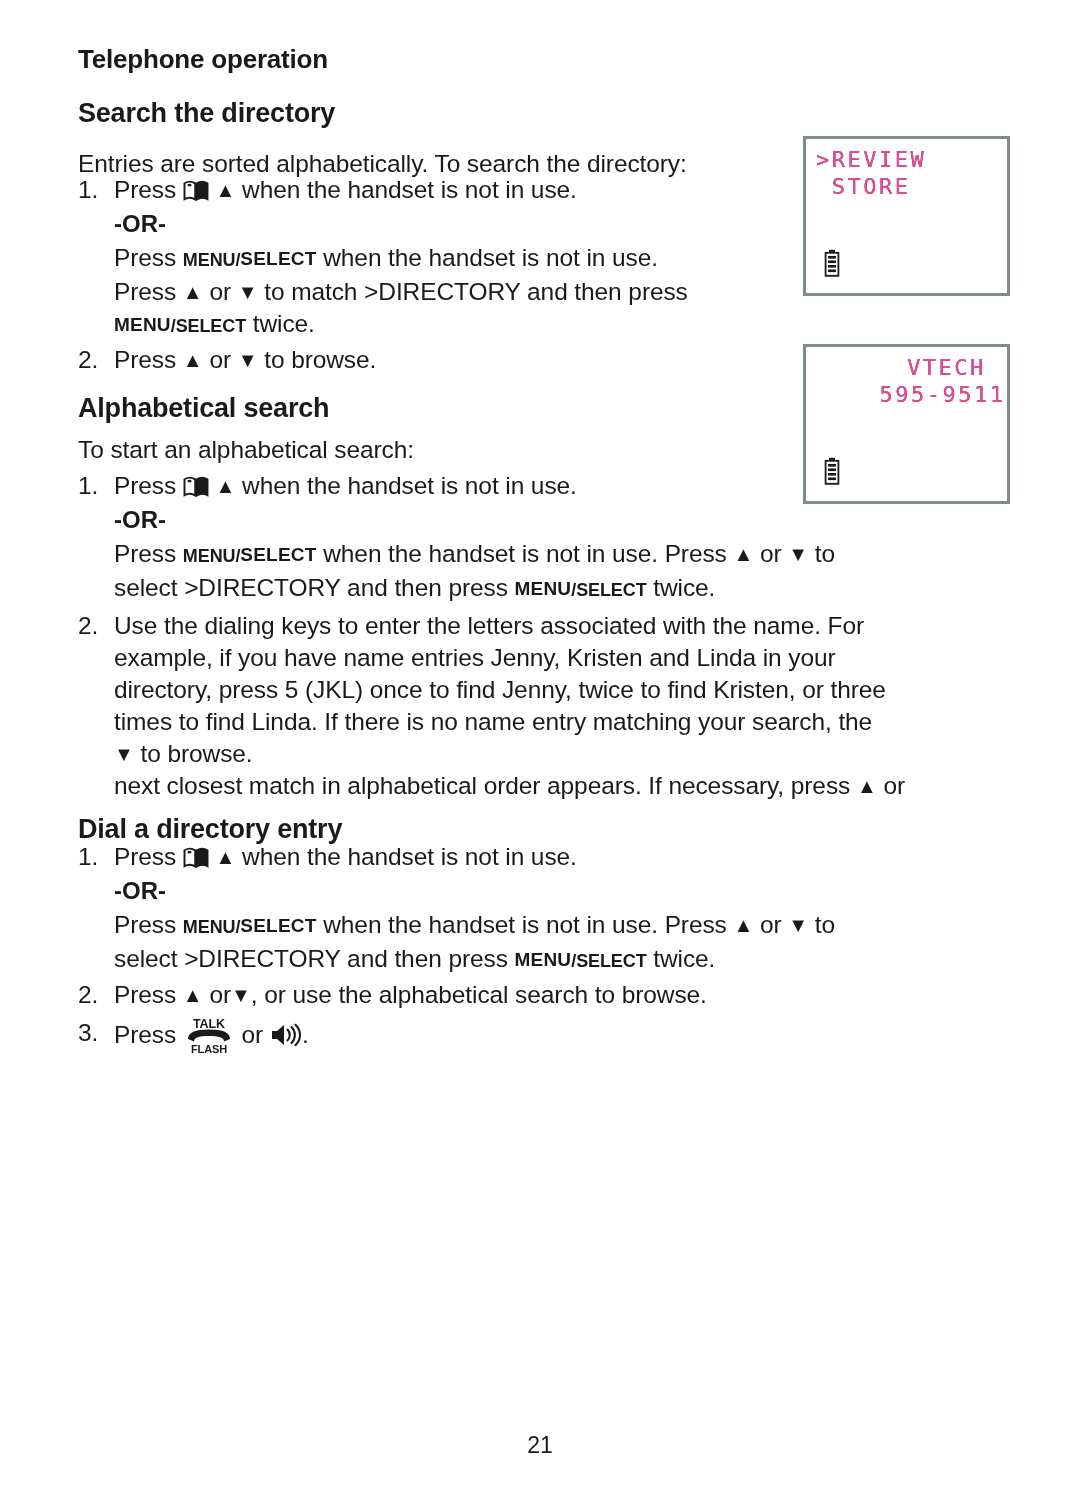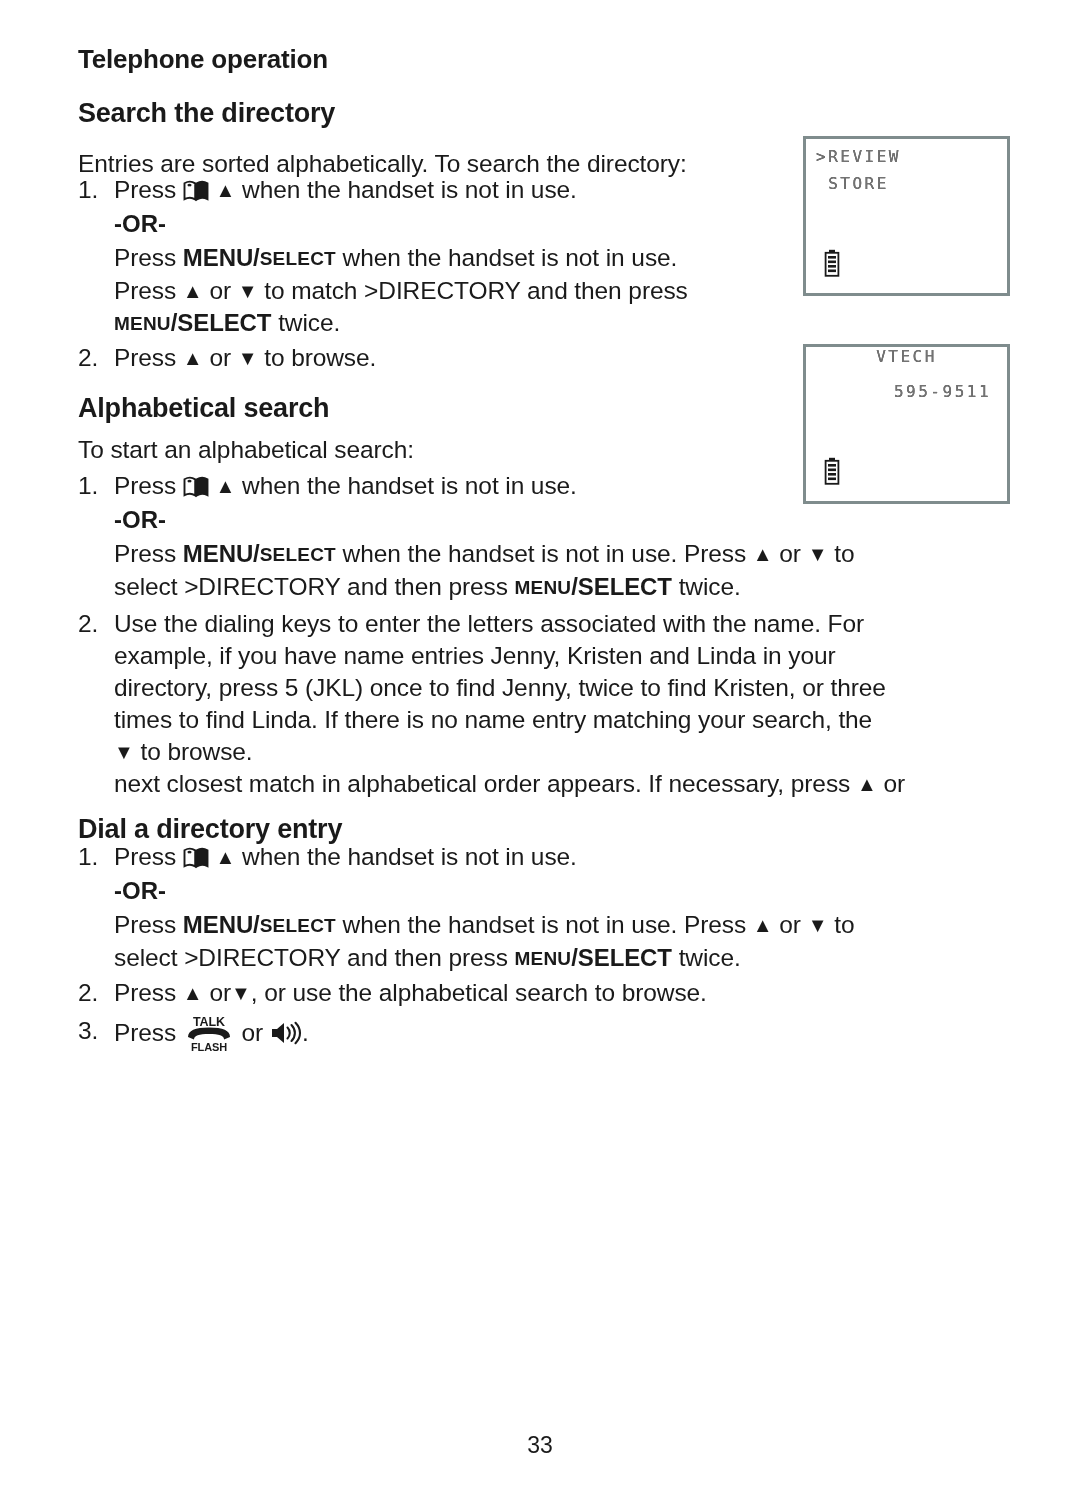--- a/index.html
+++ b/index.html
@@ -72,21 +72,21 @@
 
   
   .sc-small {
     font-weight: bold;
     font-size: 19px;
     letter-spacing: 0.2px;
     vertical-align: 1px;
   }
   .sc-big {
     font-weight: bold;
-    font-size: 24px;
+    font-size: 18px;
   }
 
   .tri {
     font-size: 20px;
     line-height: 0;
     vertical-align: 1px;
     letter-spacing: 0;
   }
 
   
@@ -113,23 +113,23 @@
 
   
   .lcd {
     position: absolute;
     border: 3px solid #7f8c8d;
     background: #ffffff;
     box-sizing: border-box;
   }
   .lcd-line {
     font-family: "DejaVu Sans Mono", monospace;
-    font-size: 16px;
+    font-size: 22px;
     letter-spacing: 2.5px;
-    color: #737373;
+    color: #ec4899;
     white-space: pre;
   }
   .lcd-dot {
     
     text-shadow: 0 0 0 #3a3a3a;
   }
   .lcd-batt {
     position: absolute;
     left: 18px;
     bottom: 16px;
@@ -362,29 +362,29 @@
         <rect x="1.6" y="3.8" width="12.8" height="23" fill="none" stroke="#1a1a1a" stroke-width="1.8"></rect>
         <rect x="4" y="7" width="8" height="2.6" fill="#1a1a1a"></rect>
         <rect x="4" y="11.5" width="8" height="2.6" fill="#1a1a1a"></rect>
         <rect x="4" y="16" width="8" height="2.6" fill="#1a1a1a"></rect>
         <rect x="4" y="20.5" width="8" height="2.6" fill="#1a1a1a"></rect>
       </svg>
     </div>
   </div>
 
   <div class="lcd" style="left:803px; top:344px; width:207px; height:160px;">
-    <div class="lcd-line lcd-dot" style="position:absolute; left:0; top:0; width:100%; text-align:center;">VTECH</div>
+    <div class="lcd-line lcd-dot" style="position:absolute; left:0; top:8px; width:100%; text-align:center;padding-left:40px;">VTECH</div>
     <div class="lcd-line lcd-dot" style="position:absolute; left:0; top:35px; width:100%; text-align:center;padding-left:36px;">595-9511</div>
     <div class="lcd-batt">
       <svg width="16" height="28" viewBox="0 0 16 28">
         <rect x="5" y="0.8" width="6" height="3" fill="#1a1a1a"></rect>
         <rect x="1.6" y="3.8" width="12.8" height="23" fill="none" stroke="#1a1a1a" stroke-width="1.8"></rect>
         <rect x="4" y="7" width="8" height="2.6" fill="#1a1a1a"></rect>
         <rect x="4" y="11.5" width="8" height="2.6" fill="#1a1a1a"></rect>
         <rect x="4" y="16" width="8" height="2.6" fill="#1a1a1a"></rect>
         <rect x="4" y="20.5" width="8" height="2.6" fill="#1a1a1a"></rect>
       </svg>
     </div>
   </div>
 
-  <div class="page-num">33</div>
+  <div class="page-num">21</div>
 
 </div>
 
 </body></html>

